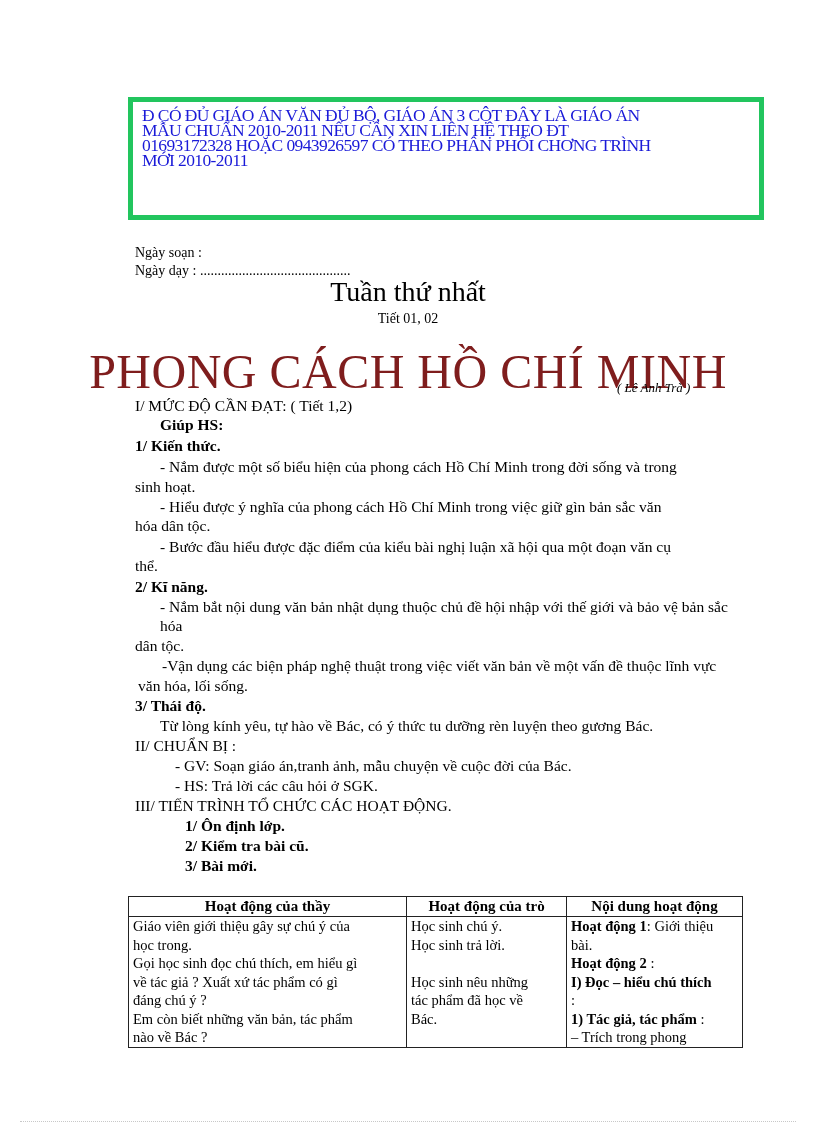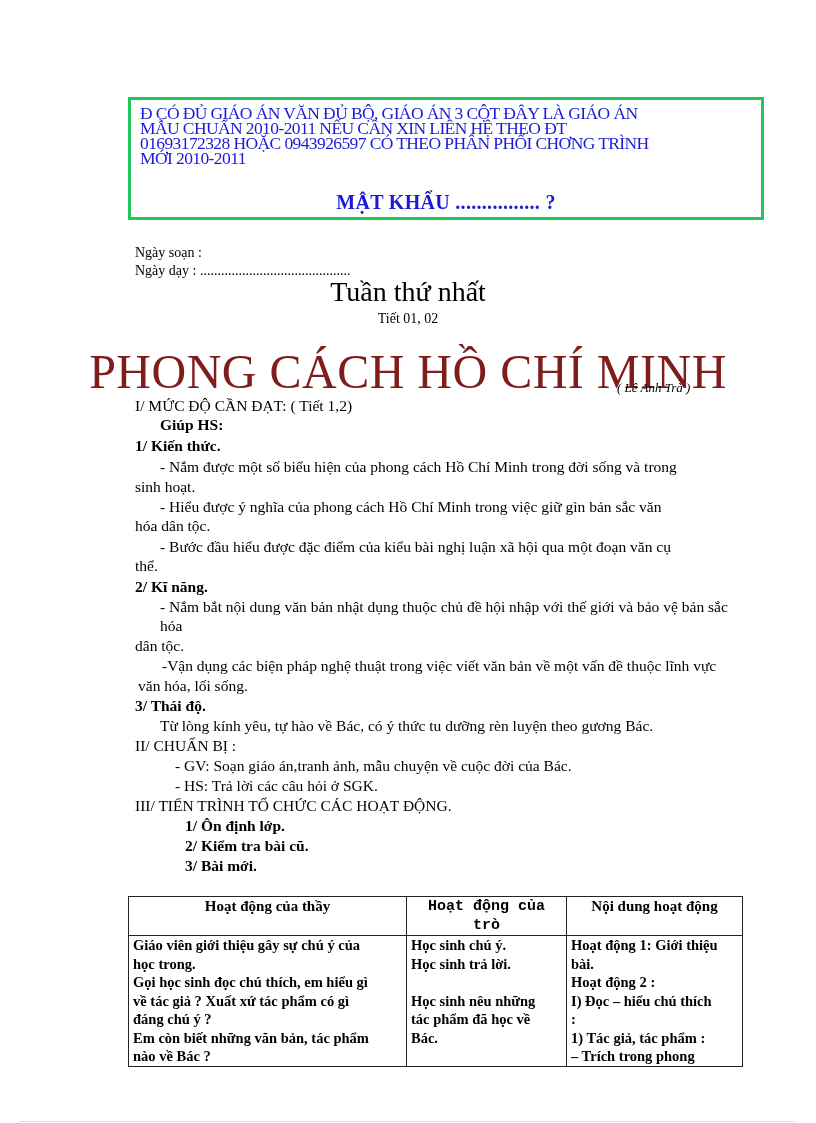--- a/index.html
+++ b/index.html
@@ -1,53 +1,52 @@
 <!DOCTYPE html>
 <html><head>
 <meta charset="utf-8">
 <style>
   html, body { margin:0; padding:0; background:#ffffff; }
   body { width:816px; height:1123px; position:relative; overflow:hidden;
          font-family:"Liberation Serif", "DejaVu Serif", serif; color:#000; }
   .abs { position:absolute; }
   .notice-box { left:128px; top:97px; width:636px; height:123px;
-                border:3px solid #22c55e; box-sizing:border-box; }
+                border:5px solid #22c55e; box-sizing:border-box; }
   .notice-line { position:absolute; left:9px; color:#1a1ad8; font-size:17.5px;
                  line-height:15px; white-space:nowrap; letter-spacing:-0.6px;
                  transform-origin:left top; }
   .notice-warn { position:absolute; left:0; width:100%; text-align:center;
                  color:#1a1ad8; font-weight:bold; font-size:20px; line-height:19px;
                  letter-spacing:0.3px; }
   .txt { position:absolute; font-size:15.5px; line-height:20px; white-space:nowrap; }
   .b { font-weight:bold; }
   .center { text-align:center; left:0; width:816px; }
   .week-title { font-size:28px; top:282px; }
   .lesson-num { font-size:14px; font-weight:normal; top:309px; }
   .main-title { font-size:48px; top:350px; color:#7f1d1d; letter-spacing:0.5px; }
   .author { font-size:13px; font-style:italic; top:378px; left:617px; }
   table.activity { position:absolute; left:128px; top:896px; width:615px;
                    border-collapse:collapse; font-size:14.5px; line-height:18.5px; }
   table.activity th, table.activity td { border:1px solid #222; vertical-align:top;
                    padding:0 4px; text-align:left; }
   table.activity th { font-weight:bold; text-align:center; font-size:15px; line-height:19px; }
-  .col1 { width:269px;margin-left:8px; } .col2 { width:151px;font-family:Liberation Mono, monospace; } .col3 { width:167px; }
-  .cell-line { display:block; white-space:nowrap;font-weight:bold; }
+  .col1 { width:269px;margin-left:8px; } .col2 { width:151px; } .col3 { width:167px; }
+  .cell-line { display:block; white-space:nowrap; }
   .gap { display:block; height:18.5px; }
   .page-edge { left:20px; top:1121px; width:776px; height:0;
                border-top:1px dotted #c8c8c8; }
 </style>
 </head>
 <body>
 
 <div class="abs notice-box">
   <div class="notice-line" style="top:6px">Đ  CÓ ĐỦ GIÁO ÁN VĂN  ĐỦ BỘ, GIÁO ÁN 3 CỘT ĐÂY LÀ GIÁO ÁN</div>
   <div class="notice-line" style="top:21px">MẪU  CHUẨN 2010-2011  NẾU CẦN XIN LIÊN HỆ  THEO ĐT</div>
   <div class="notice-line" style="top:36px">01693172328  HOẶC 0943926597  CÓ THEO PHÂN PHỐI CHƠNG     TRÌNH</div>
   <div class="notice-line" style="top:51px">MỚI 2010-2011</div>
-  <div class="notice-warn" style="top:93px">MẬT KHẨU ................  ?</div>
 </div>
 
 <div class="txt" style="left:135px;top:244px;font-size:14px;line-height:18px">Ngày soạn :</div>
 <div class="txt" style="left:135px;top:262px;font-size:14px;line-height:18px">Ngày dạy : ...........................................</div>
 
 <div class="txt center week-title">Tuần thứ nhất</div>
 <div class="txt center lesson-num">Tiết  01, 02</div>
 <div class="txt center main-title" style="line-height:44px">PHONG CÁCH HỒ CHÍ MINH</div>
 <div class="txt author">( Lê Anh Trà )</div>
 

